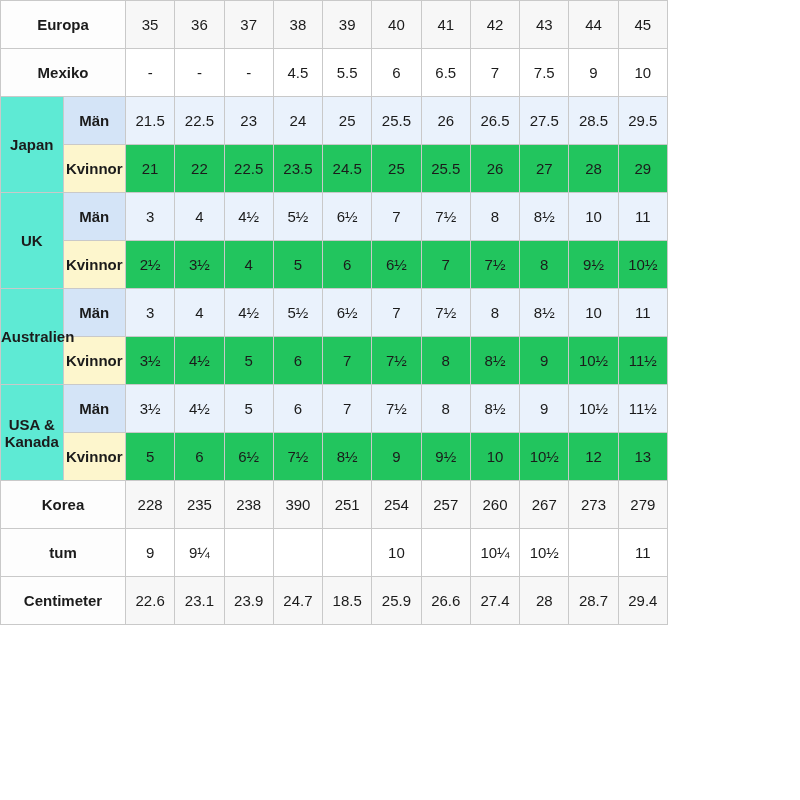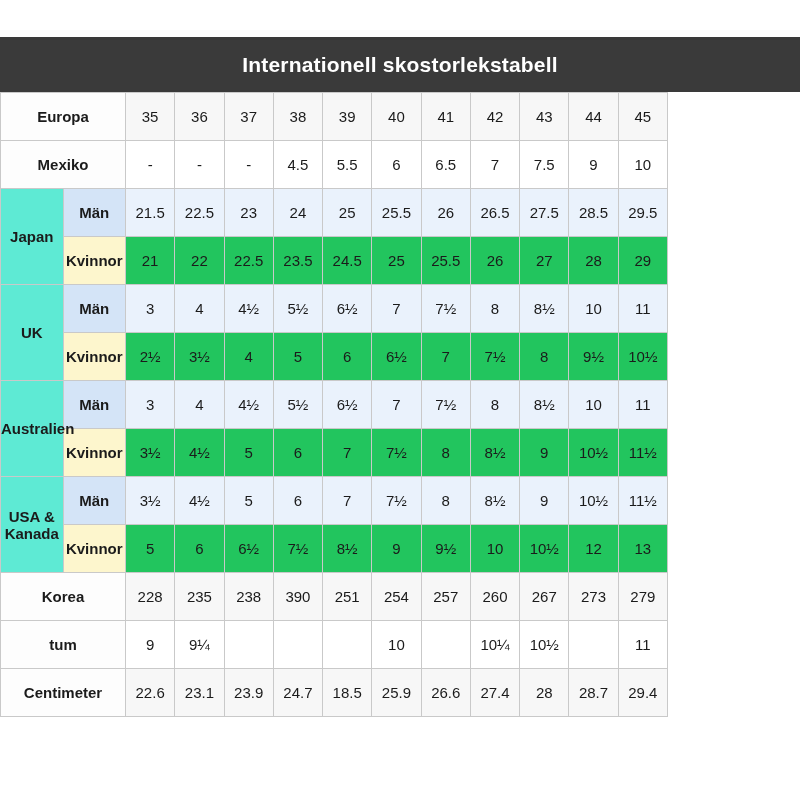--- a/index.html
+++ b/index.html
@@ -80,23 +80,20 @@
     background: #5eead4;
     font-weight: bold;
     font-size: 14px;
   }
 </style>
 </head>
 <body>
 
 <div id="wrap">
 
-  <div class="title-bar">
-    <span>Internationell skostorlekstabell</span>
-  </div>
 
   <table class="size-table">
     <tbody>
 
       <tr>
         <td class="rowlabel" colspan="2">Europa</td>
         <td class="val-plain">35</td>
         <td class="val-plain">36</td>
         <td class="val-plain">37</td>
         <td class="val-plain">38</td>

